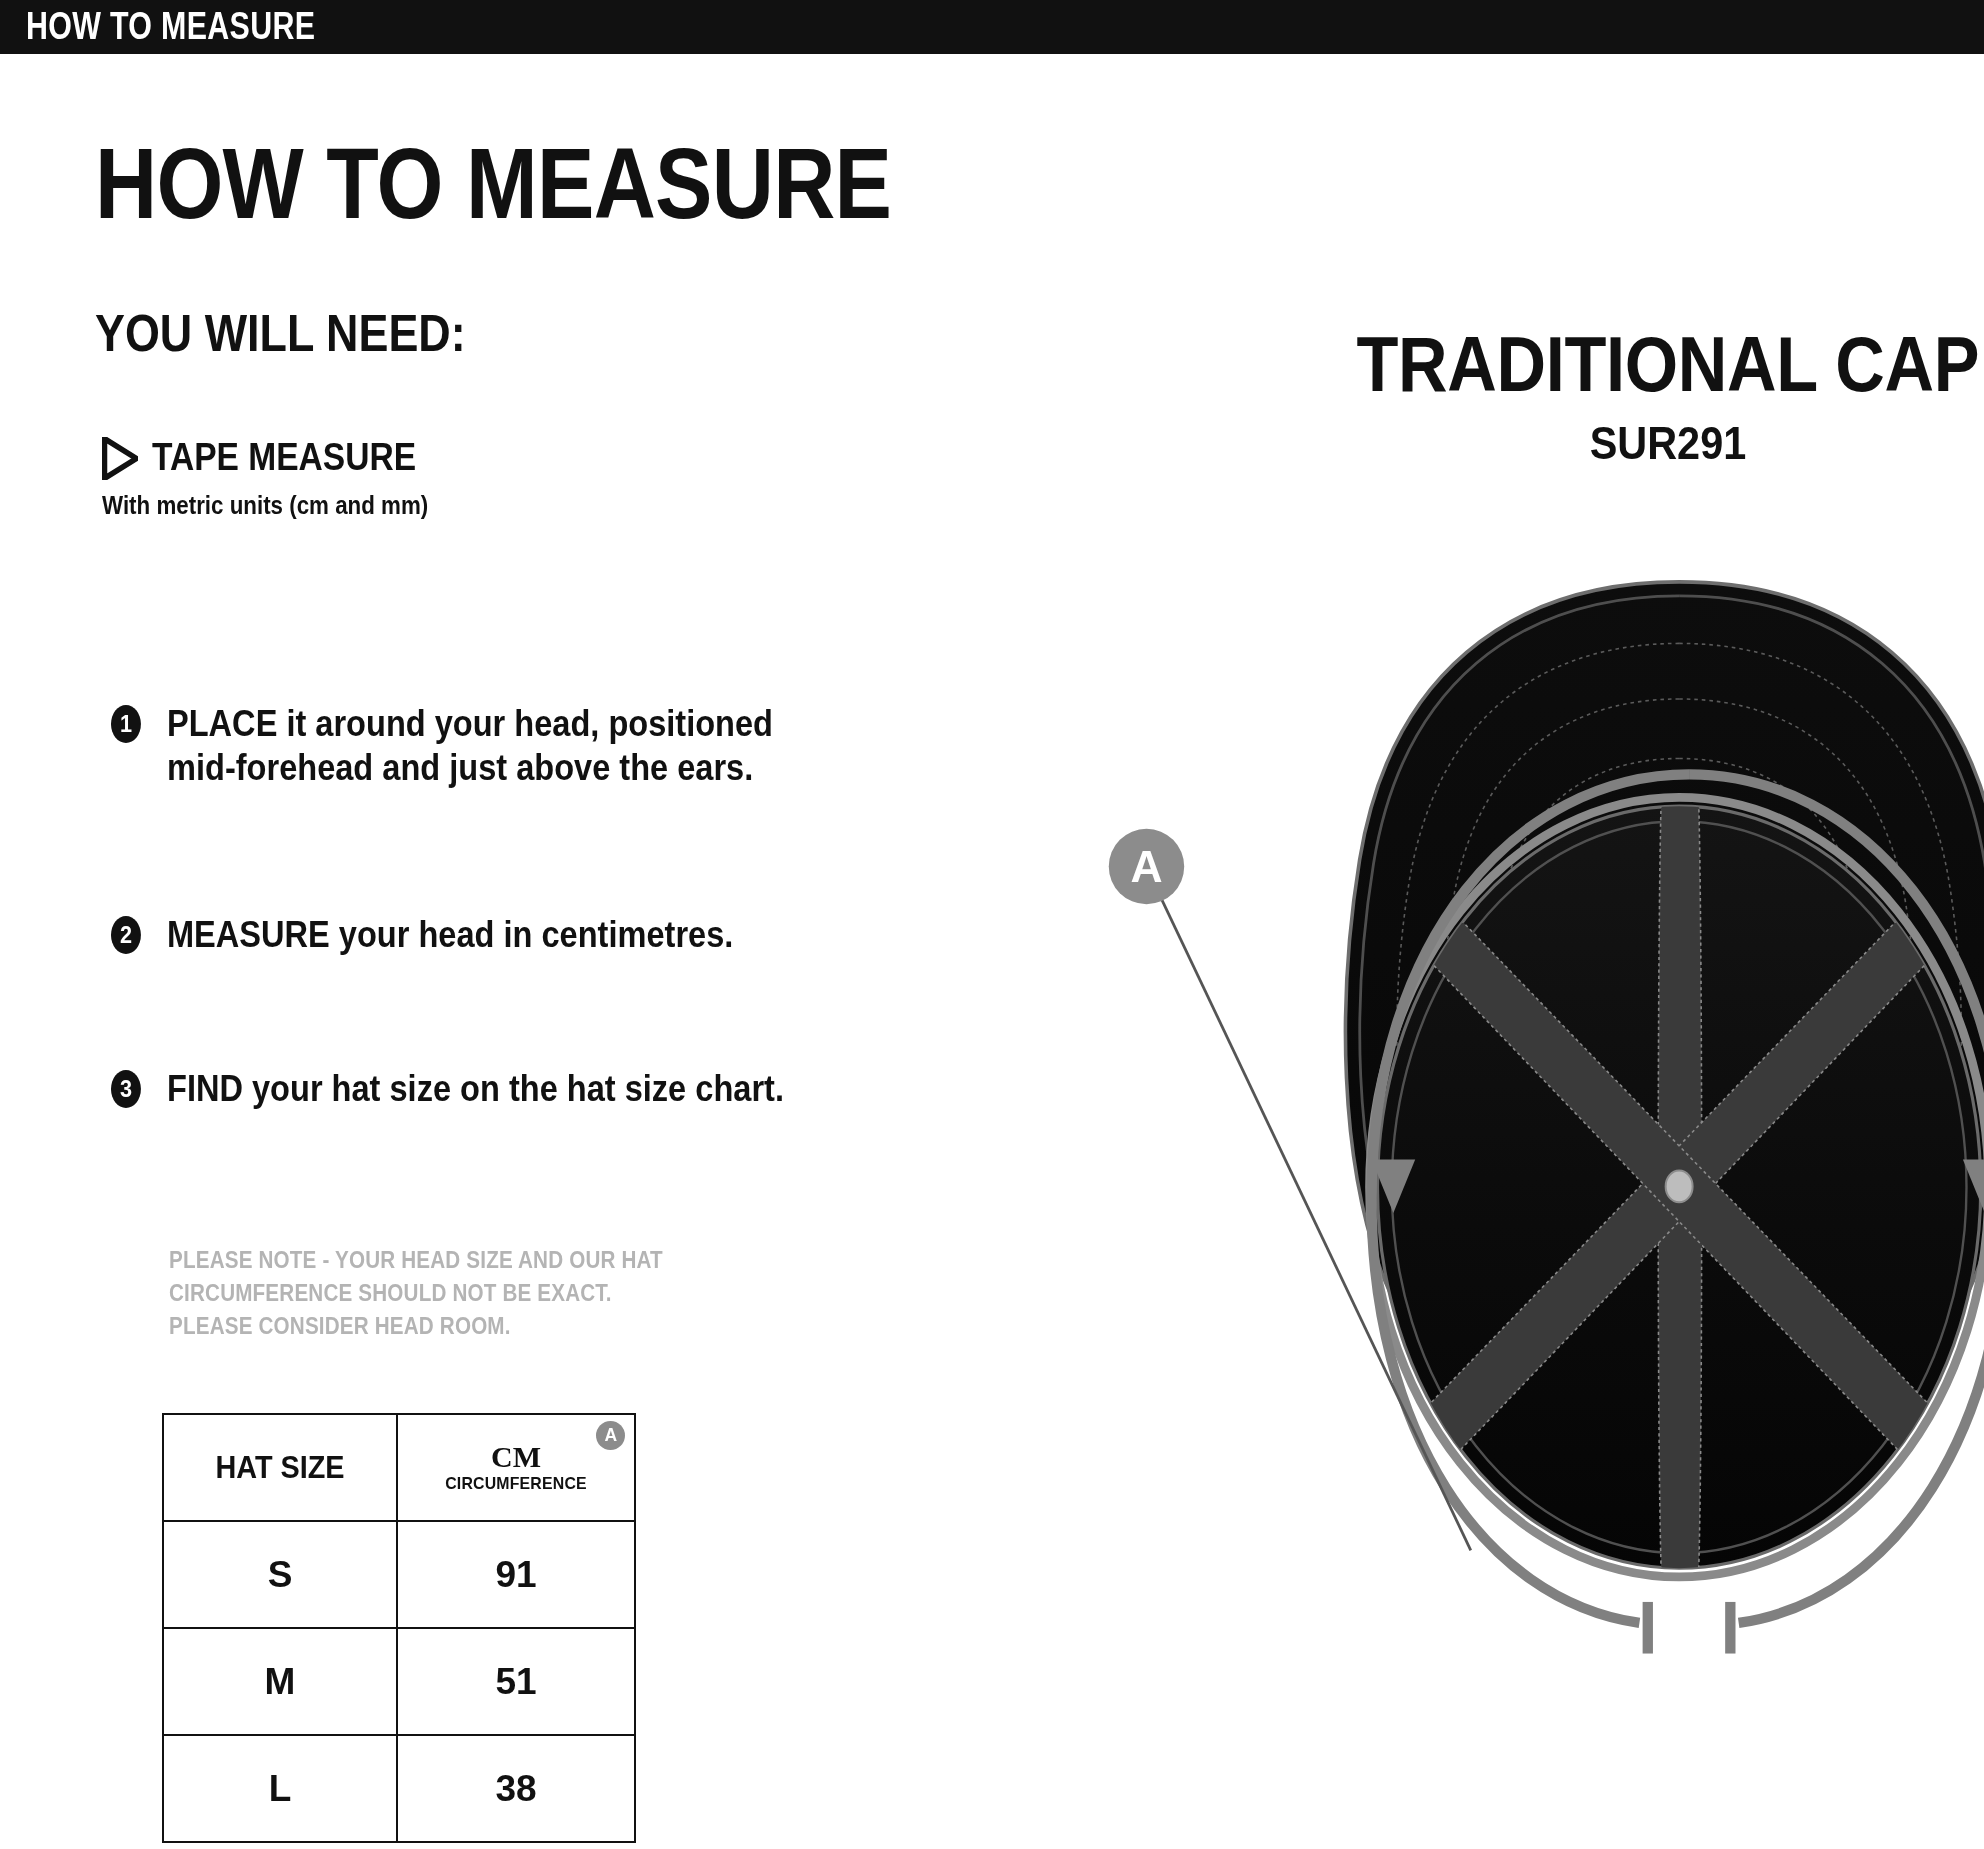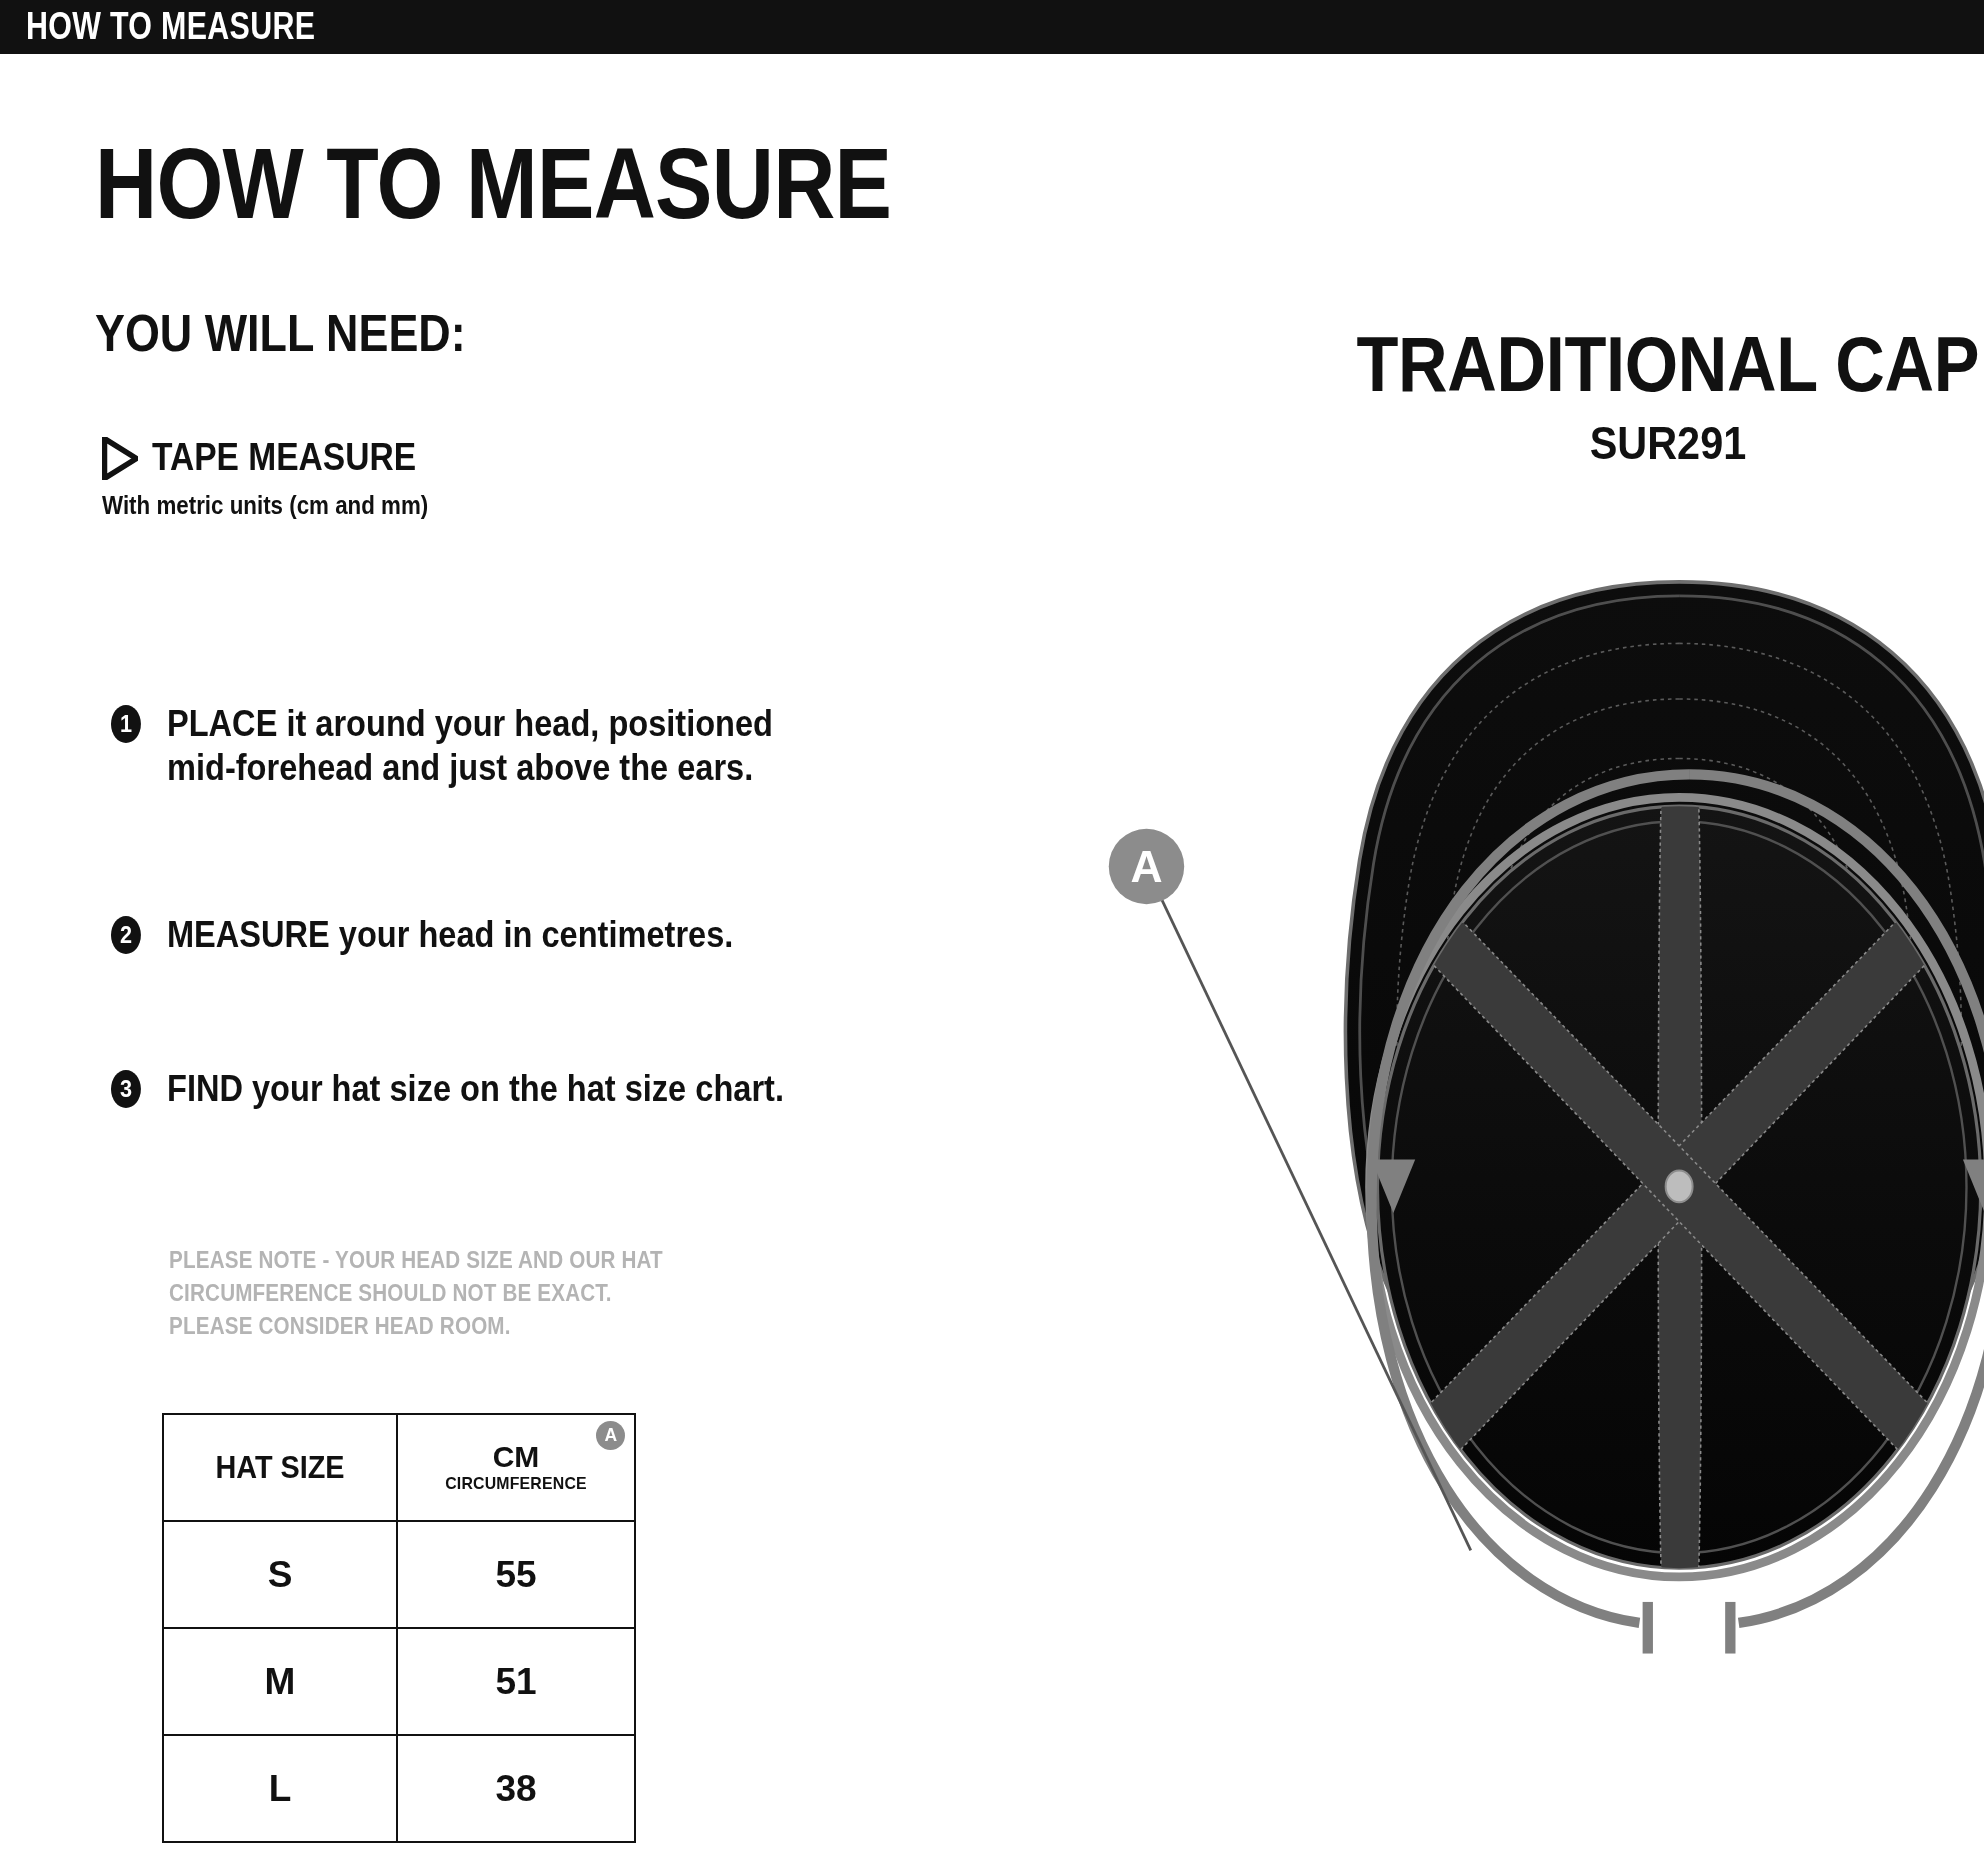--- a/index.html
+++ b/index.html
@@ -80,21 +80,21 @@
   }
   .sizetable td {
     border:2.4px solid #111; text-align:center; vertical-align:middle;
     color:#111; font-weight:700; position:relative; background:#fff;margin-top:24px;
   }
   .col-a { width:234px; }
   .col-b { width:238px; }
   .sizetable tr.hdr td { height:107px; }
   .sizetable tr.body td { height:107px; }
   .th-hat { font-size:32px; transform:scaleX(0.9); }
-  .th-cm  { font-size:30px; line-height:33px; }
+  .th-cm  { font-size:30px; line-height:33px;font-family:Liberation Serif, serif; }
   .th-circ{ font-size:16.7px; line-height:21.4px; letter-spacing:0.2px; transform:scaleX(0.95); }
   .cell-val { font-size:37px; }
   .badge-a {
     position:absolute; right:8.7px; top:5.6px;
     width:29px; height:29px; border-radius:50%;
     background:#8c8c8c; color:#fff;
     font-size:17.5px; font-weight:700;
     display:flex; align-items:center; justify-content:center;
   }
 
@@ -164,21 +164,21 @@
         <div class="th-cm">CM</div>
         <div class="th-circ">CIRCUMFERENCE</div>
         <div class="badge-a">A</div>
       </td>
     </tr>
     <tr class="body">
       <td>
             <div class="cell-val">S</div>
           </td>
       <td>
-            <div class="cell-val">55</div>
+            <div class="cell-val">91</div>
           </td>
     </tr>
     <tr class="body">
       <td>
             <div class="cell-val">M</div>
           </td>
       <td>
             <div class="cell-val">51</div>
           </td>
     </tr>

